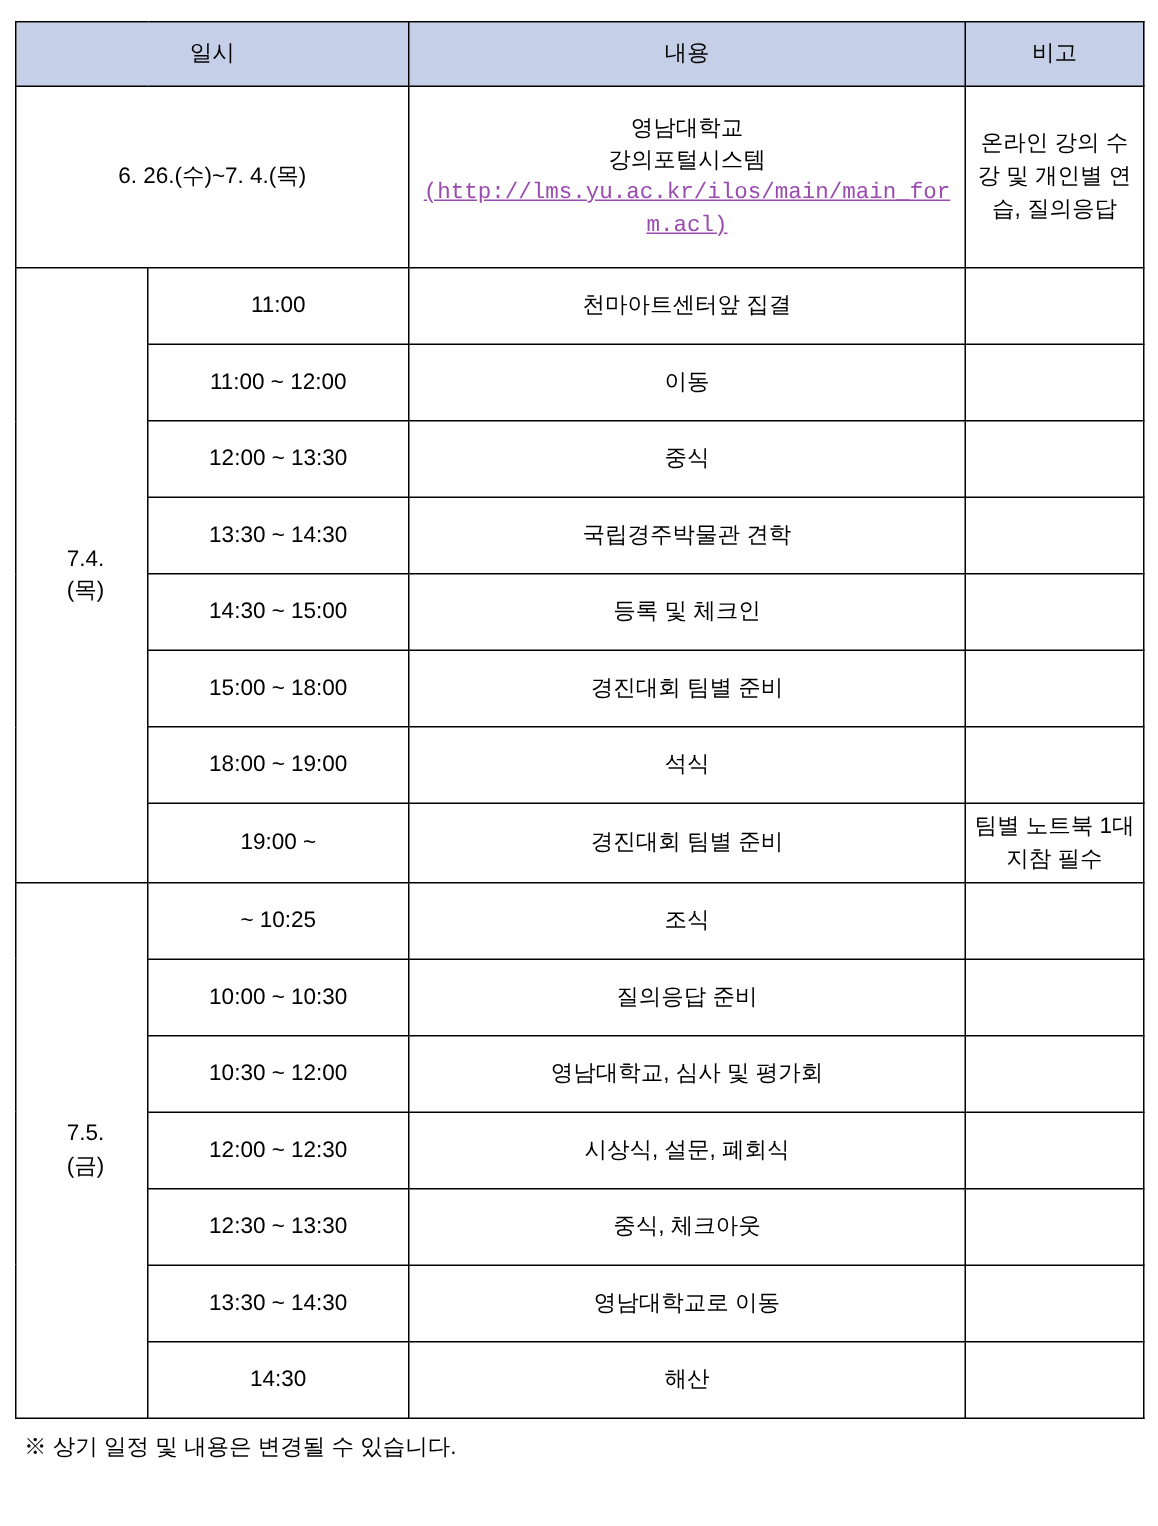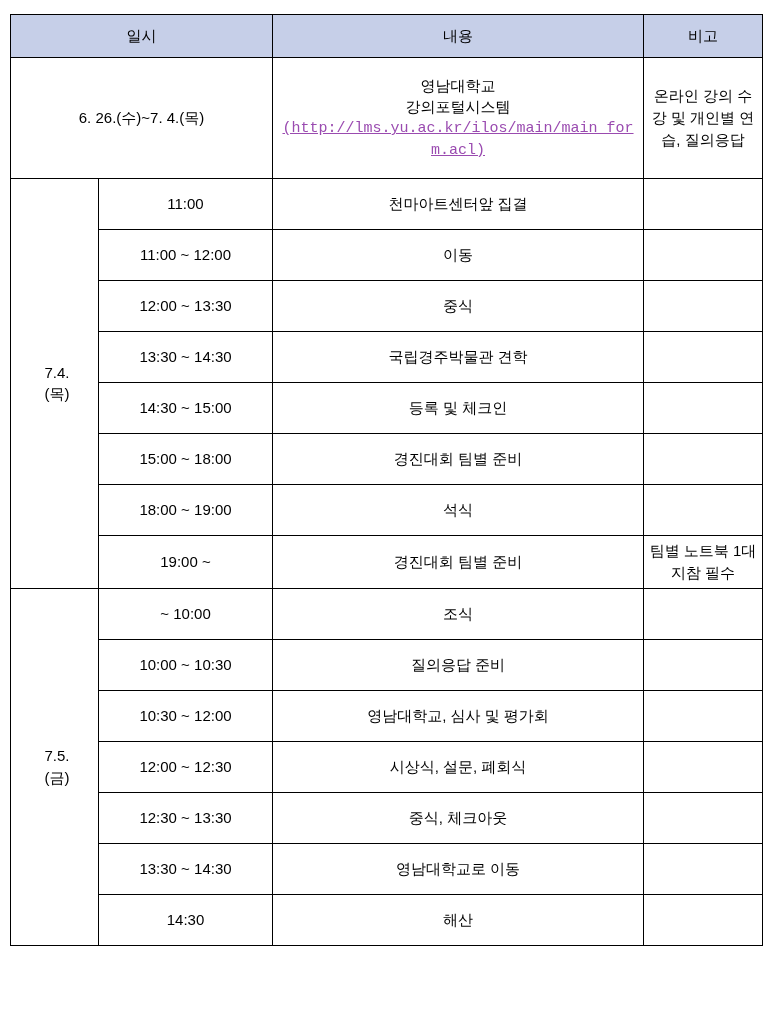--- a/index.html
+++ b/index.html
@@ -173,21 +173,21 @@
         <td class="time-cell">19:00 ~</td>
         <td class="content-cell">경진대회 팀별 준비</td>
         <td class="note-cell">팀별 노트북 1대 지참 필수</td>
       </tr>
 
       <tr class="row-std thick-top">
         <td class="date-cell left-al" rowspan="7">
           <span style="display:block">7.5.</span>
           <span style="display:block">(금)</span>
         </td>
-        <td class="time-cell">~ 10:00</td>
+        <td class="time-cell">~ 10:25</td>
         <td class="content-cell">조식</td>
         <td class="note-cell"></td>
       </tr>
       <tr class="row-std">
         <td class="time-cell">10:00 ~ 10:30</td>
         <td class="content-cell">질의응답 준비</td>
         <td class="note-cell"></td>
       </tr>
       <tr class="row-std">
         <td class="time-cell">10:30 ~ 12:00</td>
@@ -211,14 +211,15 @@
       </tr>
       <tr class="row-std">
         <td class="time-cell">14:30</td>
         <td class="content-cell">해산</td>
         <td class="note-cell"></td>
       </tr>
 
     </tbody>
   </table>
 
+  <div class="footnote">※ 상기 일정 및 내용은 변경될 수 있습니다.</div>
 
 </div>
 
 </body></html>

